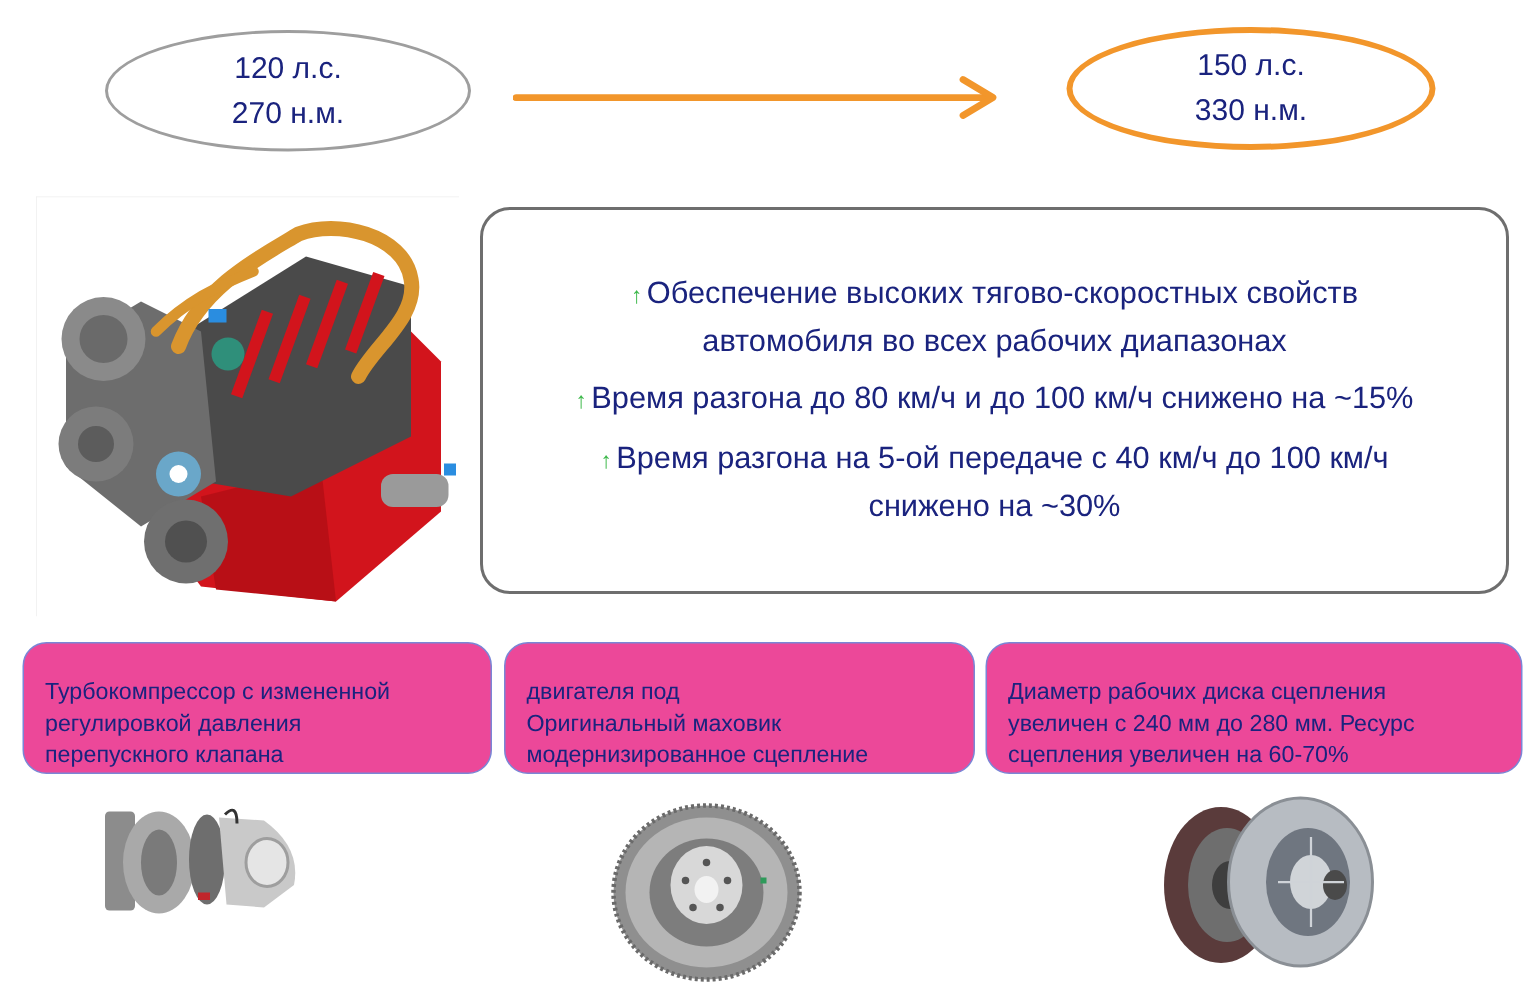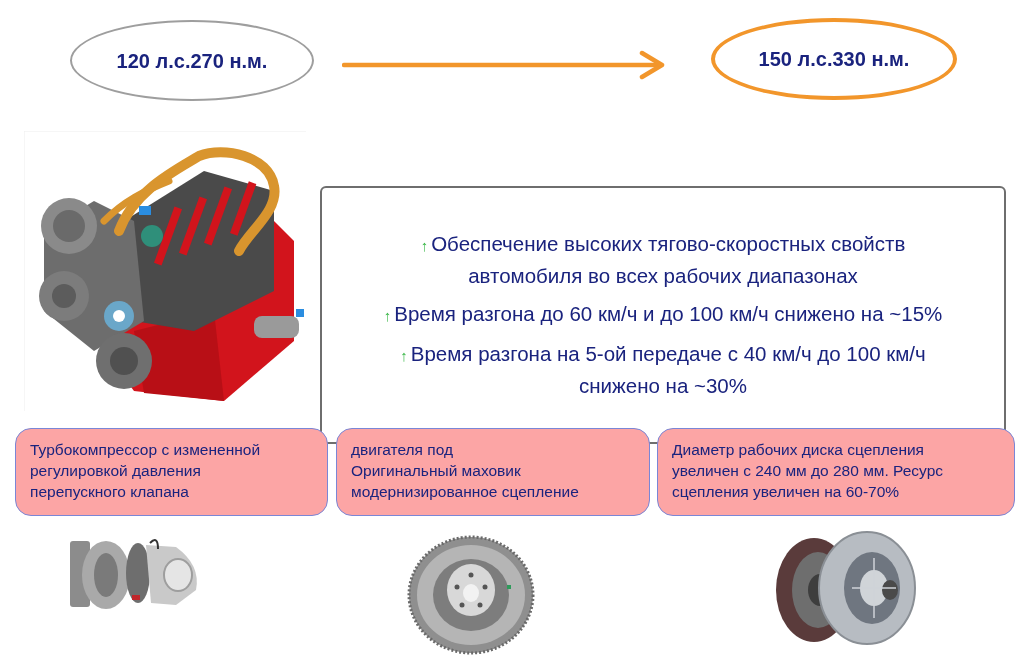--- a/index.html
+++ b/index.html
@@ -1,32 +1,32 @@
 <!DOCTYPE html>
 <html><head>
   <meta charset="utf-8">
   <style>
     html, body { margin: 0; padding: 0; background: #ffffff; }
     body { width: 1024px; height: 660px; position: relative; overflow: hidden;
            font-family: "Liberation Sans", "DejaVu Sans", sans-serif; }
     .ellipse { position: absolute; border-radius: 50%; box-sizing: border-box;
-               display: flex; flex-direction: row; align-items: center; justify-content: center;
-               color: #1a237e; font-weight: bold; font-size: 20px; line-height: 30px; }
+               display: flex; flex-direction: column; align-items: center; justify-content: center;
+               color: #1a237e; font-weight: normal; font-size: 20px; line-height: 30px; }
     .ellipse-old { left: 70px; top: 20px; width: 244px; height: 81px; border: 2.5px solid #9e9e9e; }
     .ellipse-new { left: 711px; top: 18px; width: 246px; height: 82px; border: 4px solid #f2962b; text-align: center; }
     .arrow { position: absolute; left: 342px; top: 50px; width: 325px; height: 30px; }
     .info-box { position: absolute; left: 320px; top: 138px; width: 686px; height: 258px;
-                box-sizing: border-box; border: 2.5px solid #6e6e6e; border-radius: 6px;
+                box-sizing: border-box; border: 2.5px solid #6e6e6e; border-radius: 20px;
                 display: flex; flex-direction: column; align-items: center; justify-content: center;
-                color: #1a237e; font-size: 20.5px; text-align: center; margin-top: 48px; }
+                color: #1a237e; font-size: 20.5px; text-align: center; }
     .info-item { line-height: 30px; margin: 4px 0; }
     .up-arrow { color: #3cb84a; font-size: 15px; font-weight: bold; margin-right: 3px; }
     .card { position: absolute; top: 428px; height: 88px; box-sizing: border-box;
-            border: 1.5px solid #7a86d6; border-radius: 16px; background: #fca5a5;
-            padding: 10px 14px; color: #1a237e; font-size: 15.5px; line-height: 21px; }
+            border: 1.5px solid #7a86d6; border-radius: 16px; background: #ec4899;
+            padding: 22px 14px; color: #1a237e; font-size: 15.5px; line-height: 21px; }
     .card-1 { left: 15px; width: 313px; }
     .card-2 { left: 336px; width: 314px; }
     .card-3 { left: 657px; width: 358px; }
     .engine { position: absolute; left: 24px; top: 131px; width: 282px; height: 280px; }
     .part-img { position: absolute; }
   </style>
 </head>
 <body>
 
 <div class="ellipse ellipse-old">
@@ -78,21 +78,21 @@
 
   <rect x="230" y="185" width="45" height="22" rx="8" fill="#9a9a9a"></rect>
 </svg>
 
 <div class="info-box">
   <div class="info-item">
     <span class="up-arrow">↑</span><span>Обеспечение высоких тягово-скоростных свойств</span><br>
     <span>автомобиля во всех рабочих диапазонах</span>
   </div>
   <div class="info-item">
-    <span class="up-arrow">↑</span><span>Время разгона до 60 км/ч и до 100 км/ч снижено на ~15%</span>
+    <span class="up-arrow">↑</span><span>Время разгона до 80 км/ч и до 100 км/ч снижено на ~15%</span>
   </div>
   <div class="info-item">
     <span class="up-arrow">↑</span><span>Время разгона на 5-ой передаче с 40 км/ч до 100 км/ч</span><br>
     <span>снижено на ~30%</span>
   </div>
 </div>
 
 <div class="card card-1">
   <div>Турбокомпрессор с измененной</div>
   <div>регулировкой давления</div>

